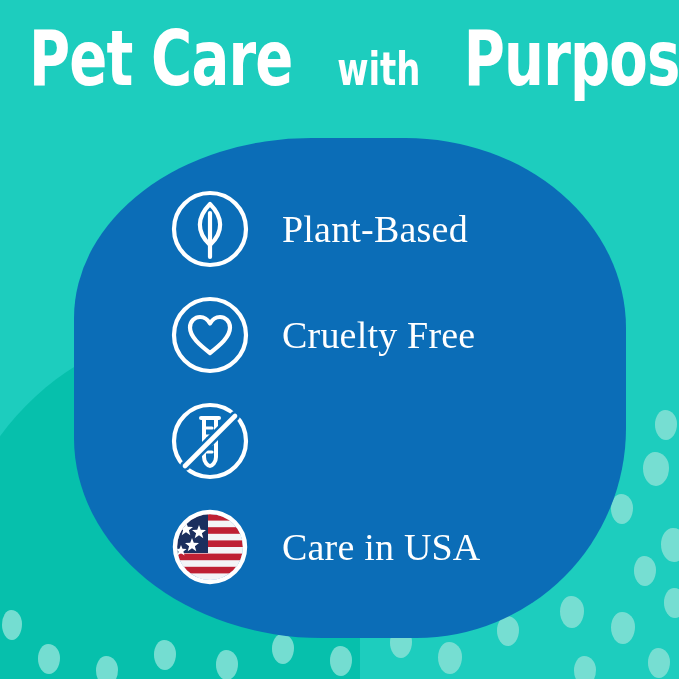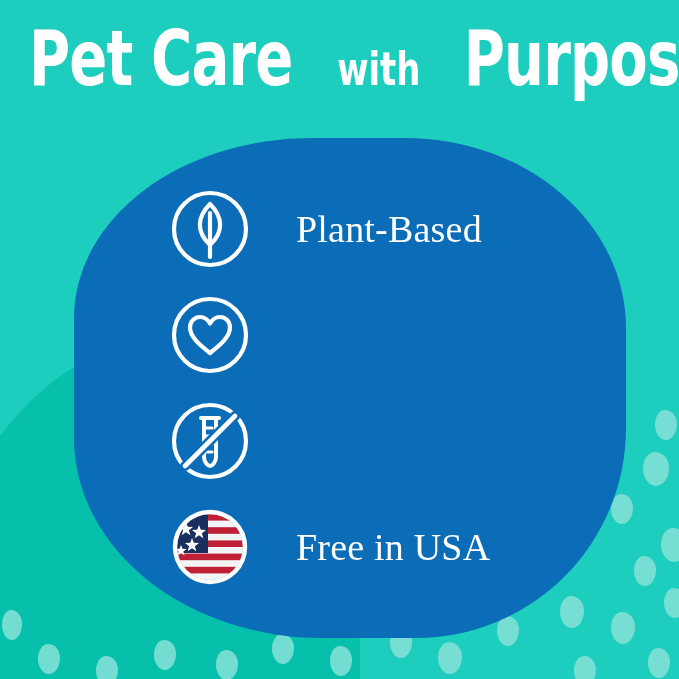--- a/index.html
+++ b/index.html
@@ -90,21 +90,21 @@
     position: absolute;
     left: 168px;
     top: 176px;
     width: 420px;
     z-index: 5;
   }
   .claim {
     display: flex;
     align-items: center;
     height: 106px;
-    gap: 44px;
+    gap: 30px;
   }
   .claim-icon {
     width: 84px;
     height: 84px;
     flex: 0 0 84px;
     position: relative;
   }
   .claim-icon svg {
     display: block;
     width: 84px;
@@ -172,20 +172,21 @@
       <span class="claim-label">Plant-Based</span>
     </div>
 
     <div class="claim">
       <span class="claim-icon">
         <svg viewBox="0 0 84 84" aria-hidden="true">
           <circle cx="42" cy="42" r="36" fill="none" stroke="#ffffff" stroke-width="4.2"></circle>
           <path d="M42 60 C32 52 22 44 22 34.5 C22 28 27 24 32 24 C36.5 24 40 27 42 30.5 C44 27 47.5 24 52 24 C57 24 62 28 62 34.5 C62 44 52 52 42 60 Z" fill="none" stroke="#ffffff" stroke-width="4.2" stroke-linejoin="round"></path>
         </svg>
       </span>
+      <span class="claim-label">Cruelty Free</span>
     </div>
 
     <div class="claim">
       <span class="claim-icon">
         <svg viewBox="0 0 84 84" aria-hidden="true">
           <circle cx="42" cy="42" r="36" fill="none" stroke="#ffffff" stroke-width="4.2"></circle>
           <path d="M33 19 L51 19 M36 19 L36 58 C36 63.5 40 67 42 67 C44 67 48 63.5 48 58 L48 19" fill="none" stroke="#ffffff" stroke-width="4" stroke-linecap="round" stroke-linejoin="round"></path>
           <line x1="36" y1="29" x2="44" y2="29" stroke="#ffffff" stroke-width="3.2" stroke-linecap="round"></line>
           <line x1="36" y1="37" x2="44" y2="37" stroke="#ffffff" stroke-width="3.2" stroke-linecap="round"></line>
           <line x1="36" y1="45" x2="44" y2="45" stroke="#ffffff" stroke-width="3.2" stroke-linecap="round"></line>
@@ -217,17 +218,17 @@
             <g fill="#ffffff">
               <polygon points="18,17 19.8,21.8 25,22 20.9,25.2 22.3,30.2 18,27.2 13.7,30.2 15.1,25.2 11,22 16.2,21.8"></polygon>
               <polygon points="31,20 32.8,24.8 38,25 33.9,28.2 35.3,33.2 31,30.2 26.7,33.2 28.1,28.2 24,25 29.2,24.8"></polygon>
               <polygon points="24,33 25.8,37.8 31,38 26.9,41.2 28.3,46.2 24,43.2 19.7,46.2 21.1,41.2 17,38 22.2,37.8"></polygon>
               <polygon points="13,40 14.5,43.8 18.6,44 15.4,46.5 16.5,50.4 13,48 9.5,50.4 10.6,46.5 7.4,44 11.5,43.8"></polygon>
             </g>
           </g>
           <circle cx="42" cy="42" r="35" fill="none" stroke="#ffffff" stroke-width="4.4"></circle>
         </svg>
       </span>
-      <span class="claim-label">Free in USA</span>
+      <span class="claim-label">Care in USA</span>
     </div>
 
   </div>
 </div>
 
 </body></html>

